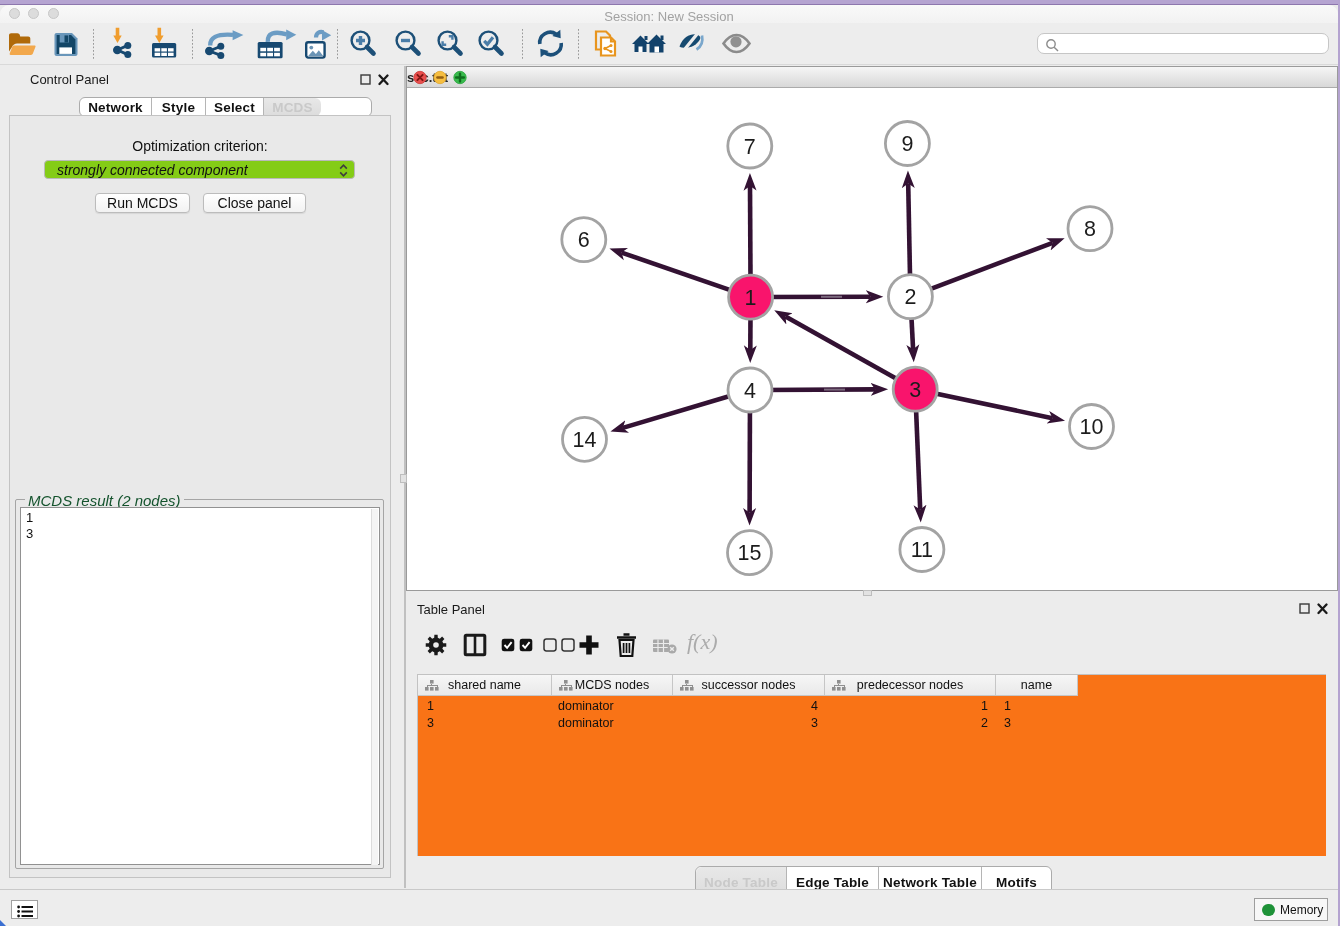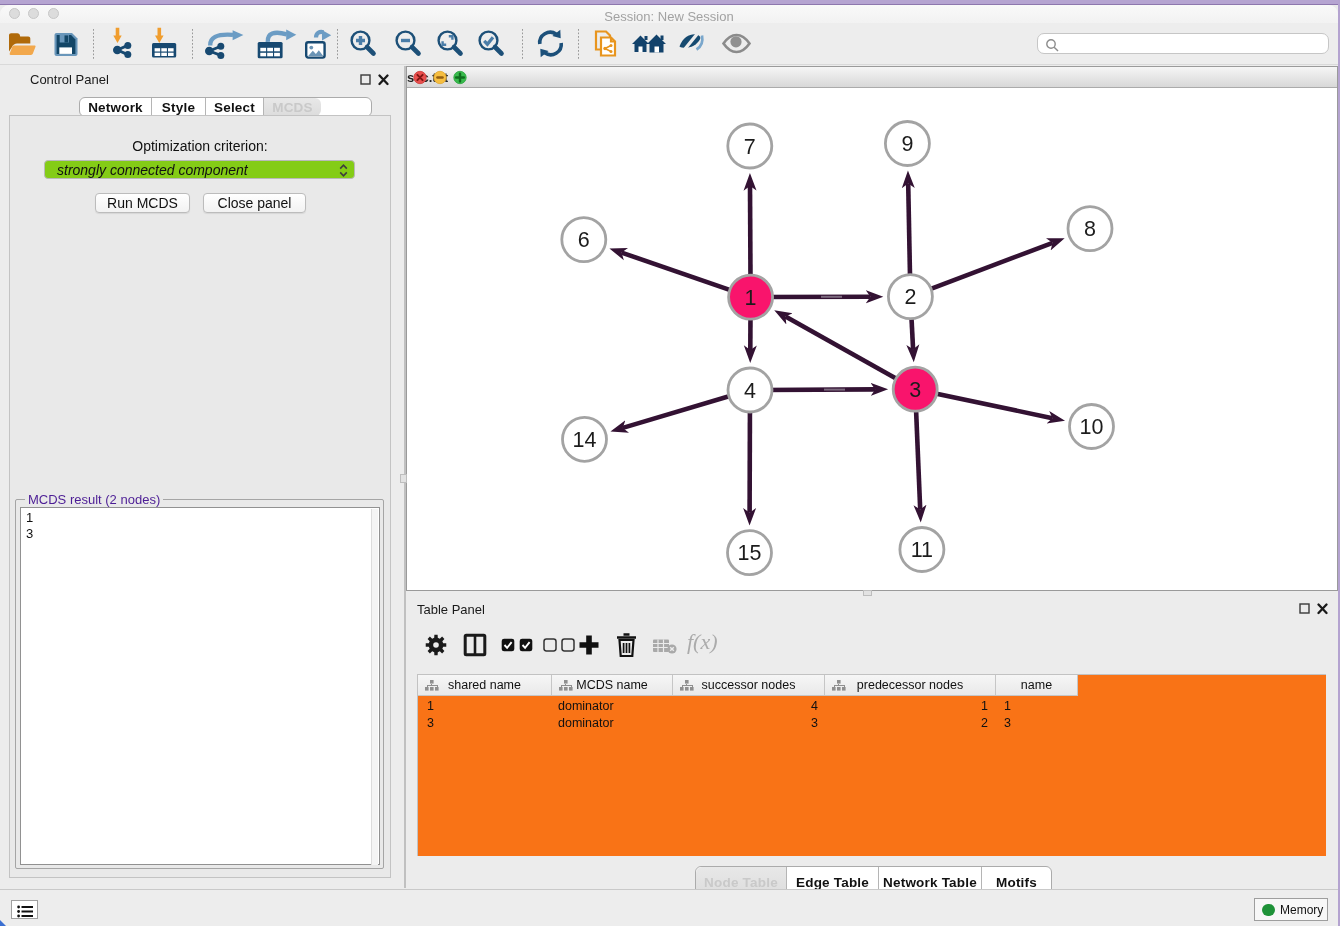--- a/index.html
+++ b/index.html
@@ -31,21 +31,21 @@
   #statusbar { left:0; top:889px; width:1338px; height:37px; background:#ededed; border-top:1px solid #c9c9c9; }
 
   
   .panel-title { font-size:13px; color:#1a1a1a; }
   #cp-tabs { position:absolute; left:79px; top:31px; width:293px; height:20px; border:1px solid #ababab; border-radius:6px; background:#fff; display:flex; font-size:13.5px; font-weight:bold; letter-spacing:0.2px; }
   #cp-tabs .seg { flex:none; display:flex; align-items:center; justify-content:center; border-right:1px solid #b5b5b5; color:#111; }
   #cp-tabs .seg:last-child { border-right:none; border-radius:0 6px 6px 0; }
   #cp-inner { position:absolute; left:9px; top:49px; width:382px; height:763px; background:#e9e9e9; border:1px solid #c3c3c3; }
   .mac-btn { position:absolute; background:linear-gradient(#ffffff,#f2f2f2); border:1px solid #bcbcbc; border-radius:4px; font-size:14px; color:#111; text-align:center; box-shadow:0 1px 1px rgba(0,0,0,0.08); }
   #groupbox { position:absolute; left:14px; top:500px; width:369px; height:370px; border:1px solid #a5a5a5; border-radius:2px; }
-  #groupbox-label { position:absolute; left:9px; top:-8px; background:#e9e9e9; padding:0 3px; font-size:13px; color:#4c1d95; }
+  #groupbox-label { position:absolute; left:9px; top:-8px; background:#e9e9e9; padding:0 3px; font-size:15px; color:#14532d;font-style:italic; }
   #resultarea { position:absolute; left:4px; top:7px; width:360px; height:358px; background:#fff; border:1px solid #919191; }
 
   
   #bt-tabs { position:absolute; left:289px; top:269px; height:32px; border:1px solid #ababab; border-radius:6px; background:#fff; display:flex; font-size:13.5px; font-weight:bold; letter-spacing:0.2px; }
   #bt-tabs .seg { display:flex; align-items:center; justify-content:center; border-right:1px solid #b5b5b5; color:#111; }
   #bt-tabs .seg:last-child { border-right:none; }
 
   .grayseg { background:linear-gradient(#e8e8e8,#dcdcdc); color:#c9c9c9 !important; }
 
   .thc { position:absolute; top:0; height:21px; background:linear-gradient(#f6f6f6,#e9e9e9); border-right:1px solid #c6c6c6; border-bottom:1px solid #c6c6c6; text-align:center; font-size:12.5px; color:#111; line-height:21px; }
@@ -358,21 +358,21 @@
         <path d="M1,5.5 h16 M1,9.5 h16 M6,1.5 v12.5 M11.5,1.5 v12.5" stroke="#ececec" stroke-width="1.2"></path>
         <circle cx="20" cy="11" r="4.6" fill="#a9a9a9"></circle>
         <path d="M18.2,9.2 l3.6,3.6 M21.8,9.2 l-3.6,3.6" stroke="#ececec" stroke-width="1.4"></path>
       </svg>
 
       <div style="position:absolute;left:281px;top:4px;font-family:'Liberation Serif',serif;font-style:italic;font-size:22px;color:#ababab;">f(x)</div>
     </div>
     <div id="tbl-area" style="position:absolute;left:11px;top:77px;width:909px;height:182px;background:#f97316;border-top:1px solid #c2c2c2;border-left:1px solid #c2c2c2;">
       <div style="position:absolute;left:0;top:0;width:660px;height:21px;background:linear-gradient(#f6f6f6,#e9e9e9);"></div>
       <div class="thc" style="left:0;width:134px;"><span class="thl">shared name</span></div>
-      <div class="thc" style="left:134px;width:121px;"><span class="thl">MCDS name</span></div>
+      <div class="thc" style="left:134px;width:121px;"><span class="thl">MCDS nodes</span></div>
       <div class="thc" style="left:255px;width:152px;"><span class="thl">successor nodes</span></div>
       <div class="thc" style="left:407px;width:171px;"><span class="thl">predecessor nodes</span></div>
       <div class="thc noicon" style="left:578px;width:82px;"><span class="thl">name</span></div>
       <div class="tdt" style="left:9px;top:24px;">1</div>
       <div class="tdt" style="left:9px;top:41px;">3</div>
       <div class="tdt" style="left:140px;top:24px;">dominator</div>
       <div class="tdt" style="left:140px;top:41px;">dominator</div>
       <div class="tdt" style="left:340px;top:24px;width:60px;text-align:right;">4</div>
       <div class="tdt" style="left:340px;top:41px;width:60px;text-align:right;">3</div>
       <div class="tdt" style="left:510px;top:24px;width:60px;text-align:right;">1</div>

